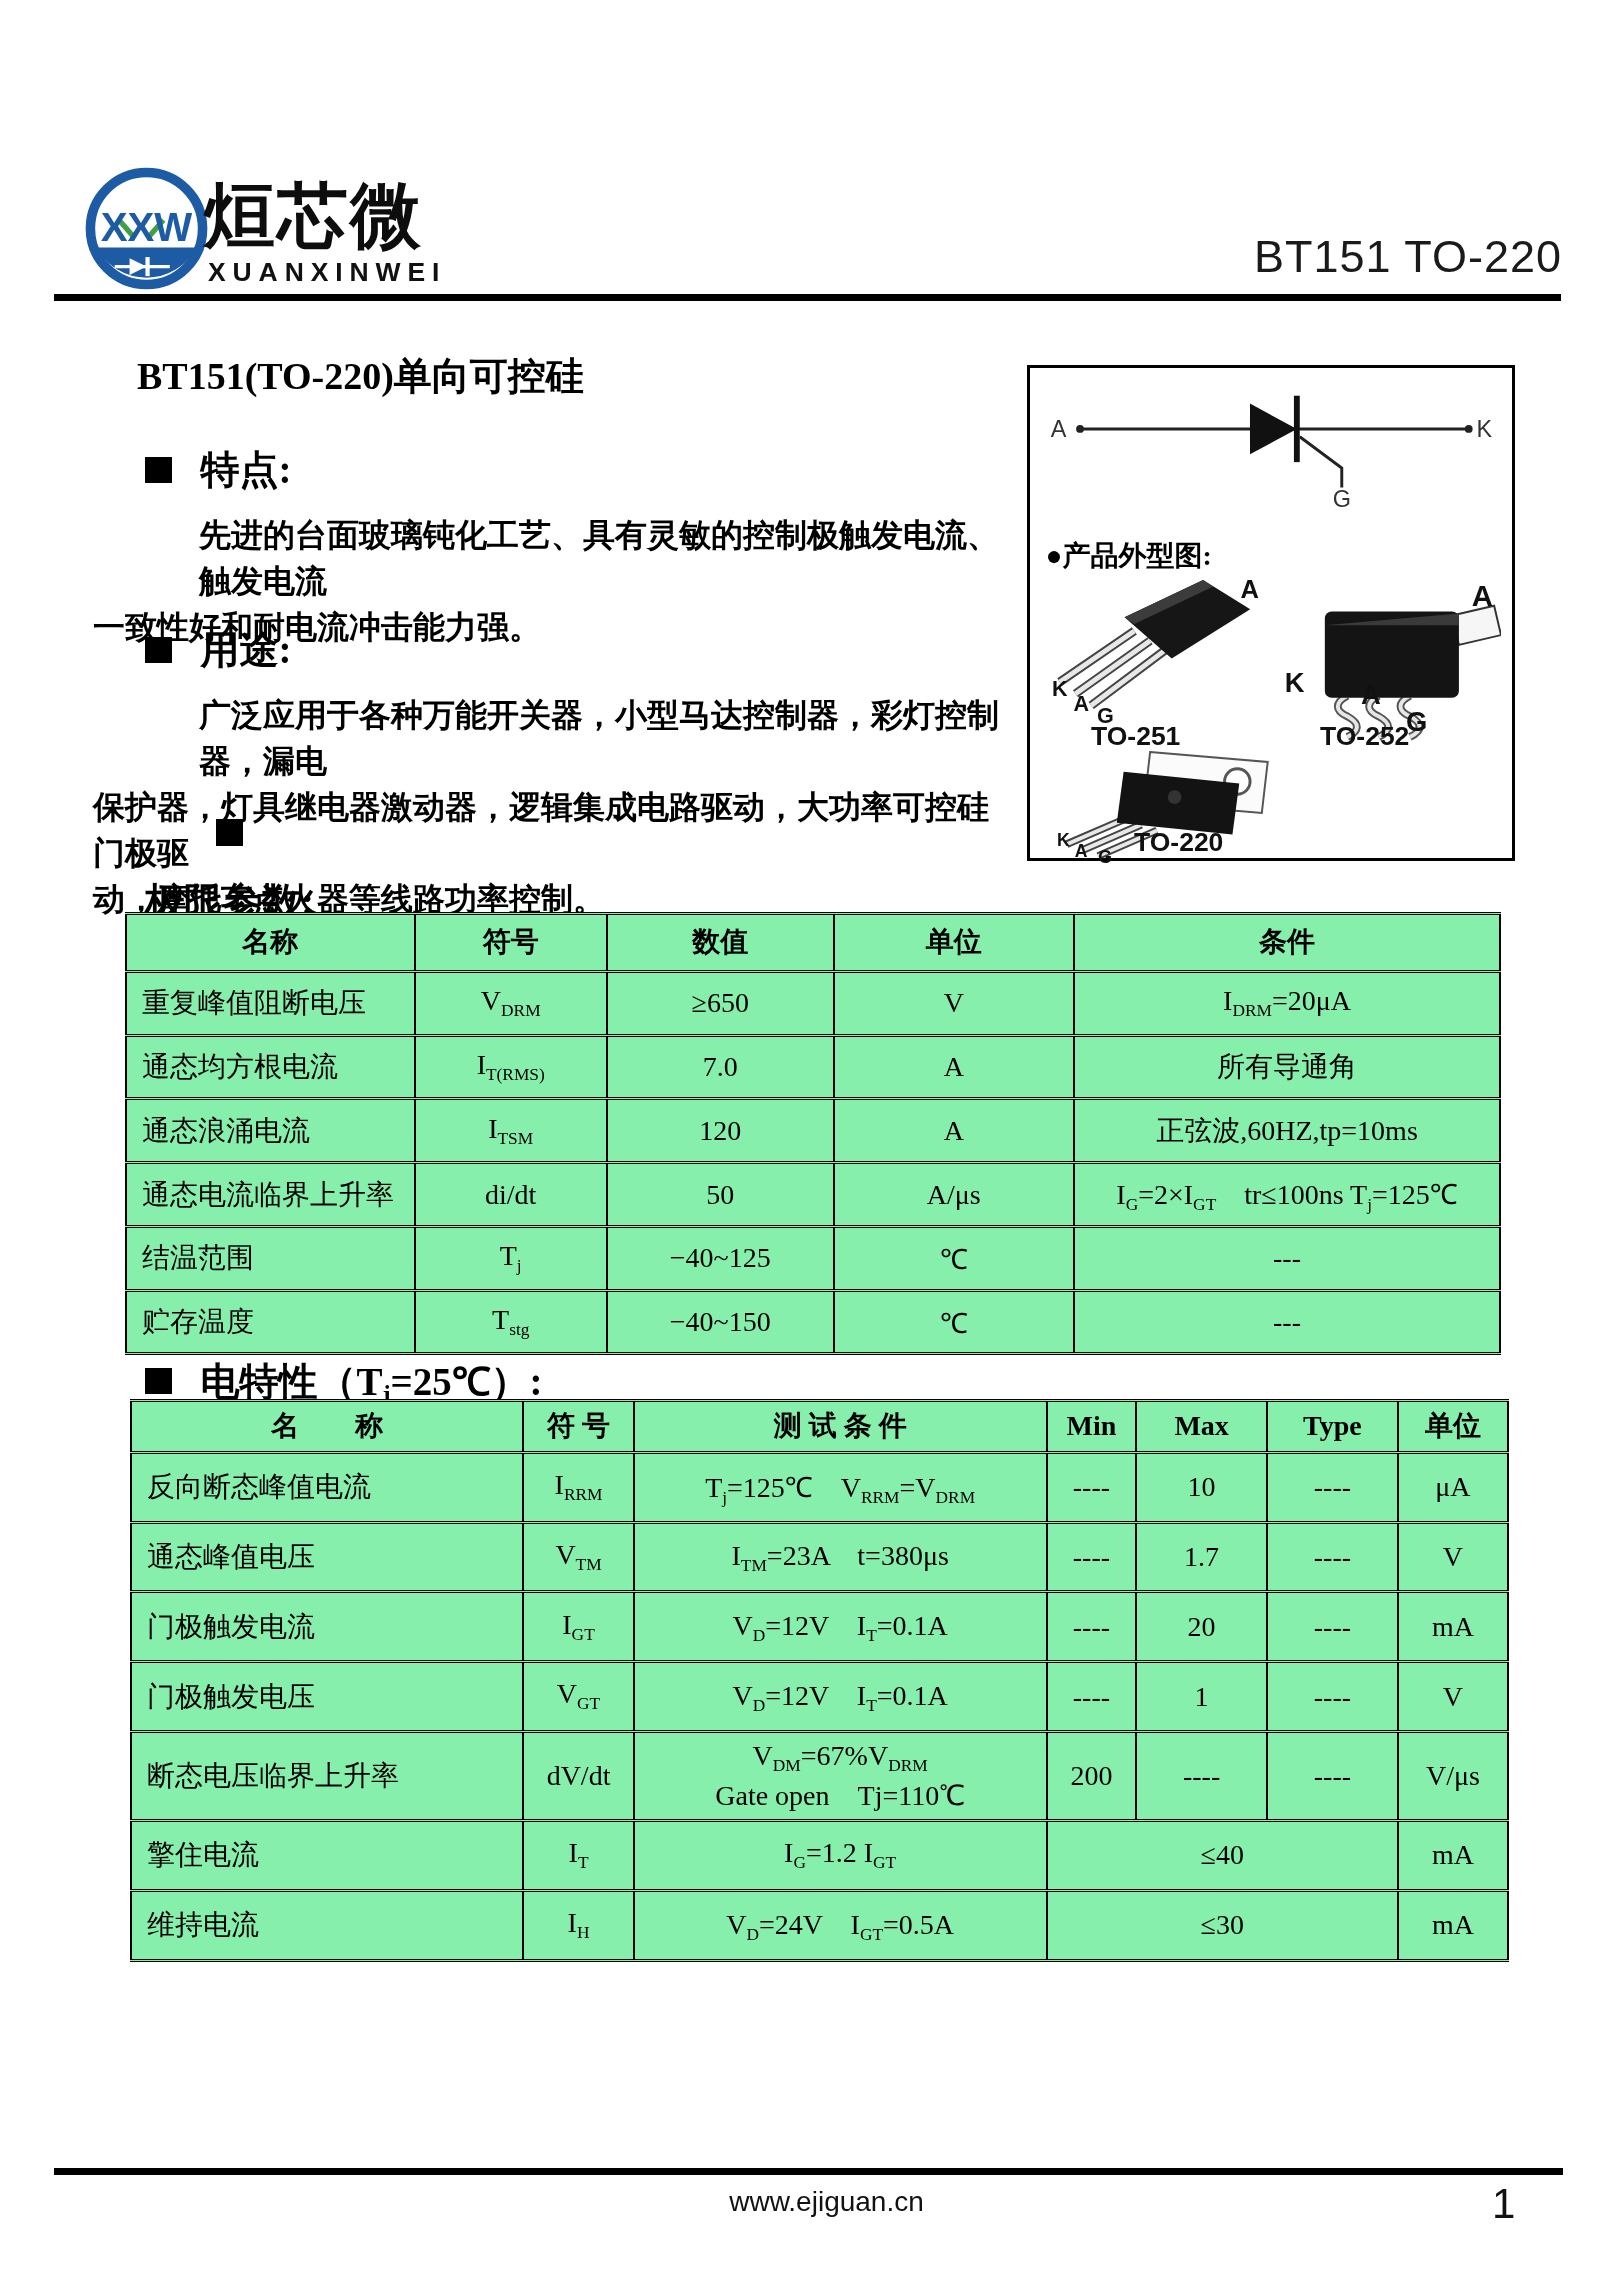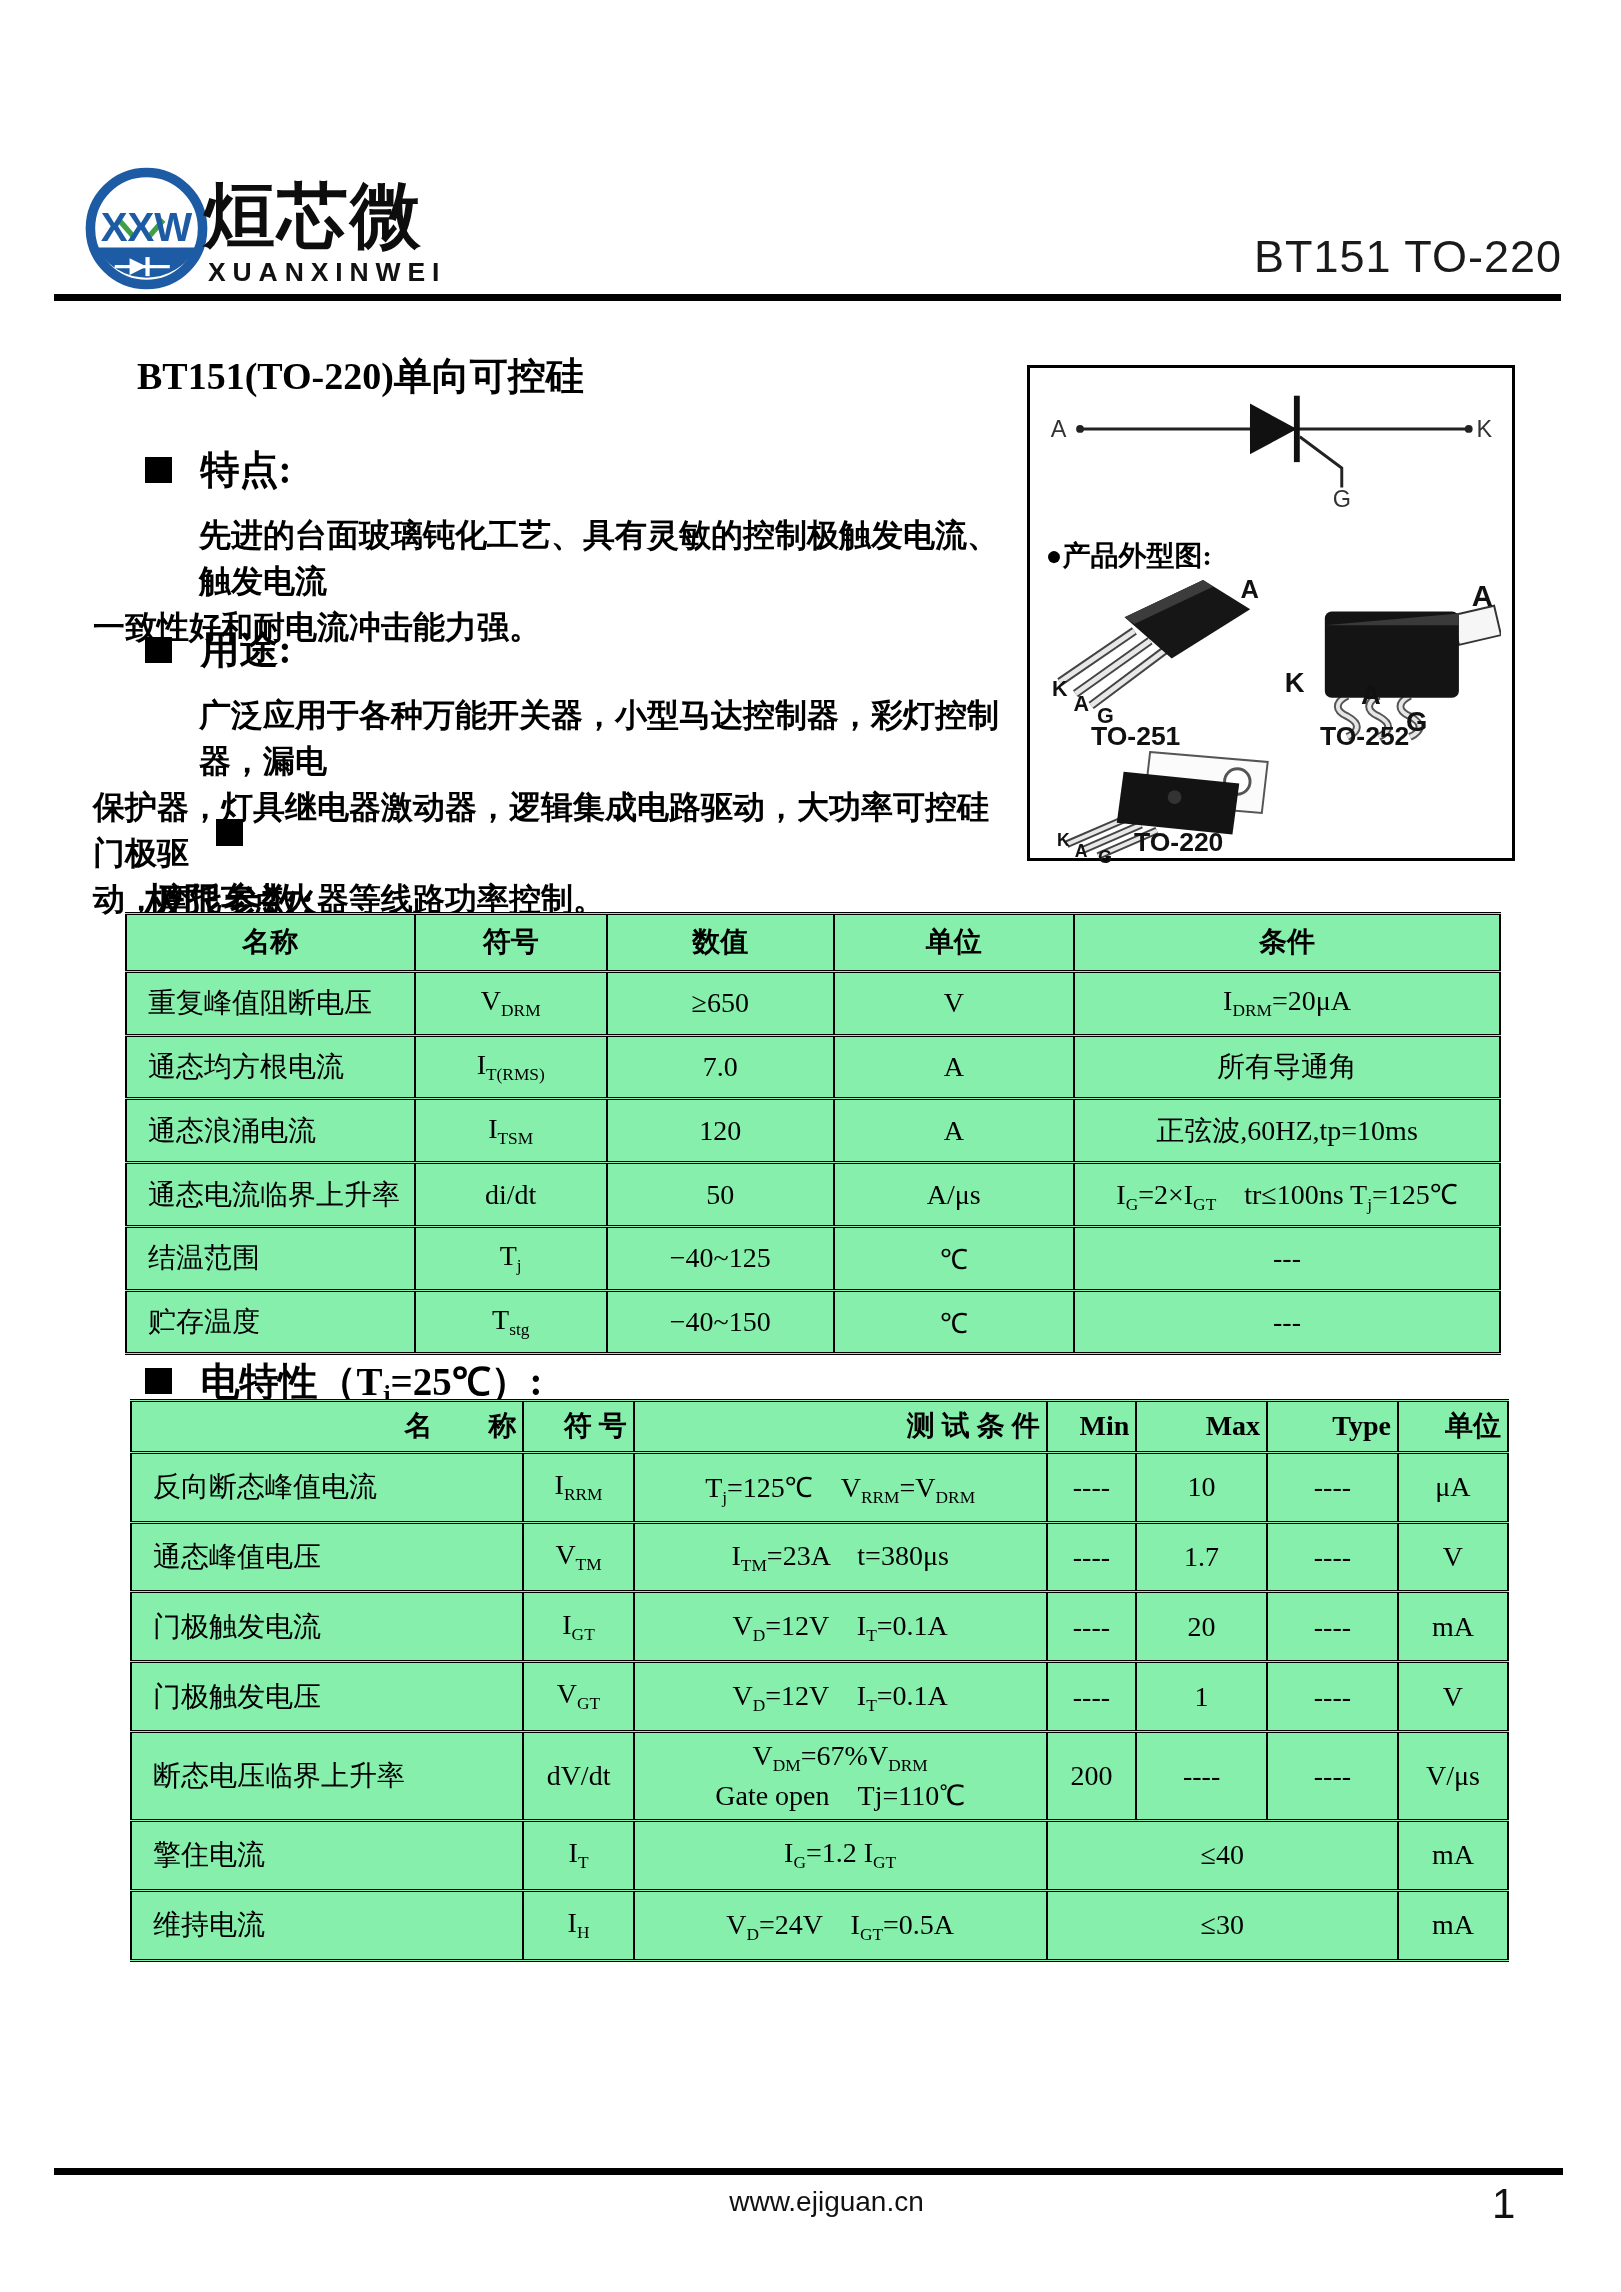--- a/index.html
+++ b/index.html
@@ -41,23 +41,23 @@
 
   
   .tbl-wrap { position:absolute; }
   table.dtable { border-collapse:collapse; table-layout:fixed; width:100%; background:#86efac; }
   .dtable th, .dtable td {
     border-left:2px solid #000; border-right:2px solid #000;
     border-top:3.9px double #000; border-bottom:3.9px double #000;
     text-align:center; font-size:28px; padding:3.9px 5.9px; overflow:hidden;
   }
   .dtable th { font-weight:bold; }
-  .dtable td:first-child { text-align:left; padding-left:21px; }
+  .dtable td:first-child { text-align:left; padding-left:15px; }
   .t1 th { height:47px; } .t1 td { height:53px; }
-  .t2 th { height:41px;text-align:right; } .t2 td { height:59px; }
+  .t2 th { height:41px; } .t2 td { height:59px; }
   .t2 td .cond-line { line-height:1.35; }
 
   
   .footer-rule { position:absolute; left:54px; top:2168px; width:1509px; height:6.9px; background:#000; }
   .website { position:absolute; left:16px; top:2186px; width:1621px; text-align:center;
              font-family:"Liberation Sans", sans-serif; font-size:28px; color:#111; }
   .page-num { position:absolute; left:1492px; top:2180px; font-family:"Liberation Sans", sans-serif;
               font-size:42px; color:#111; }
 </style>
 </head>

